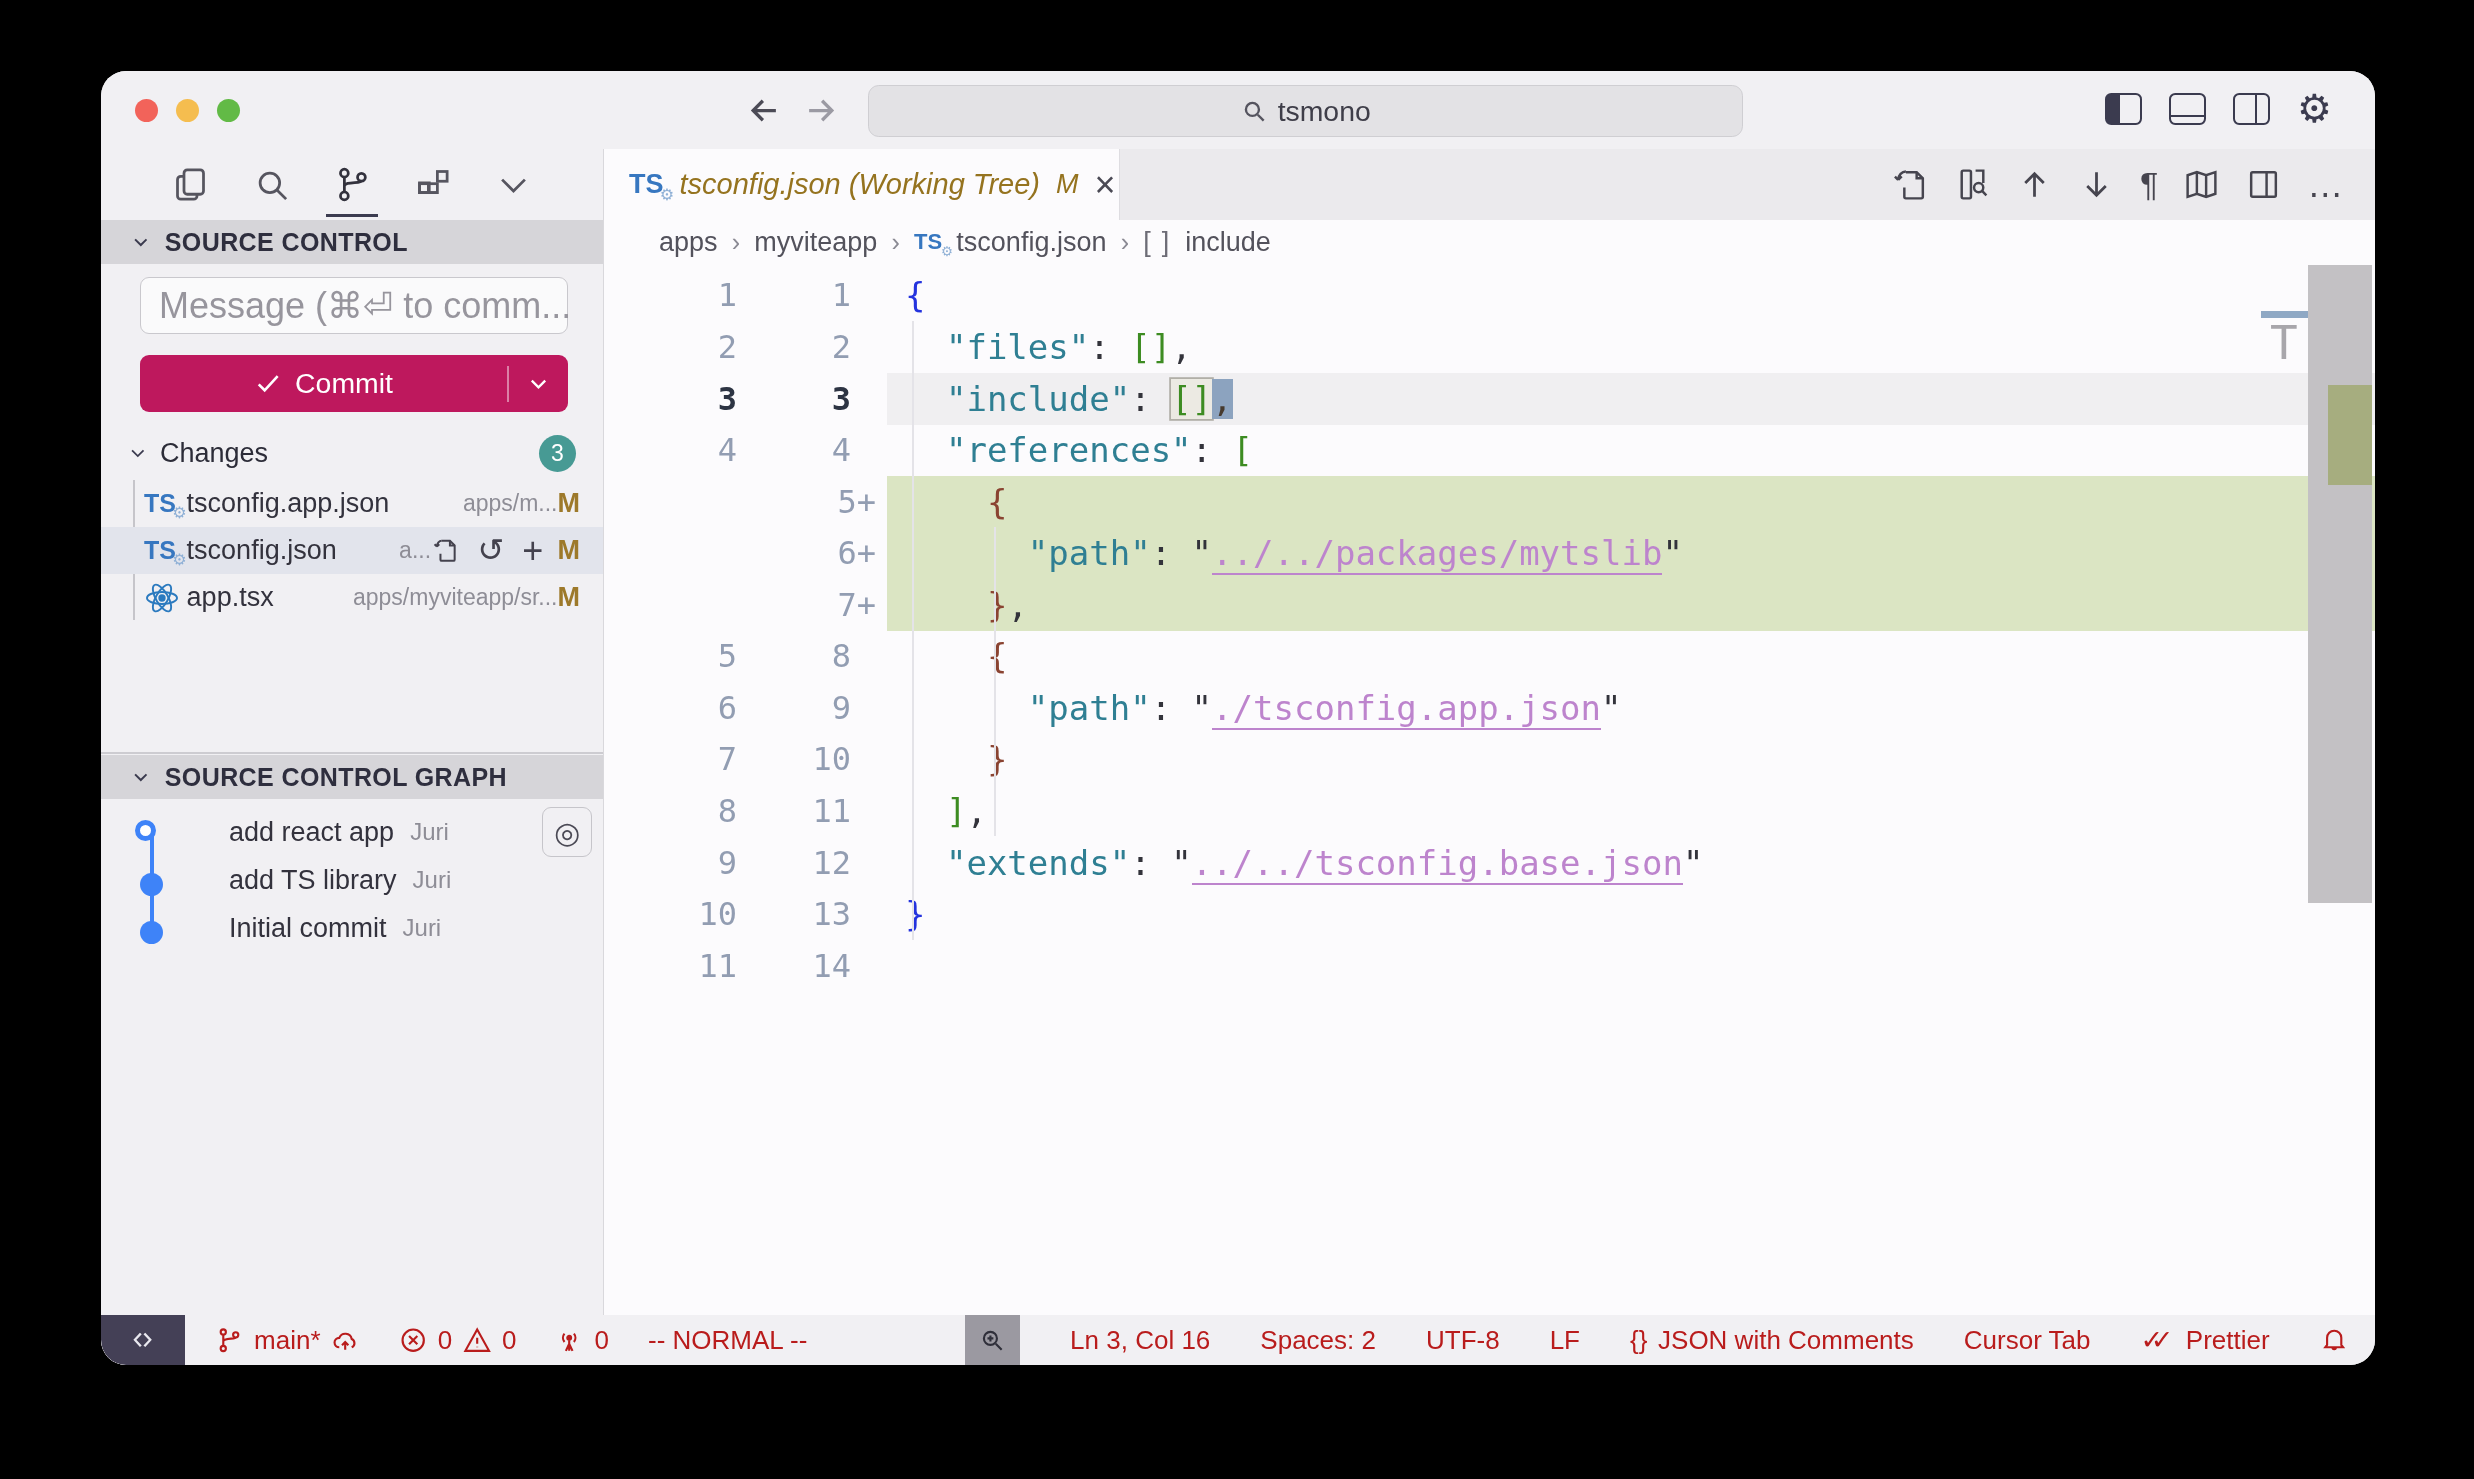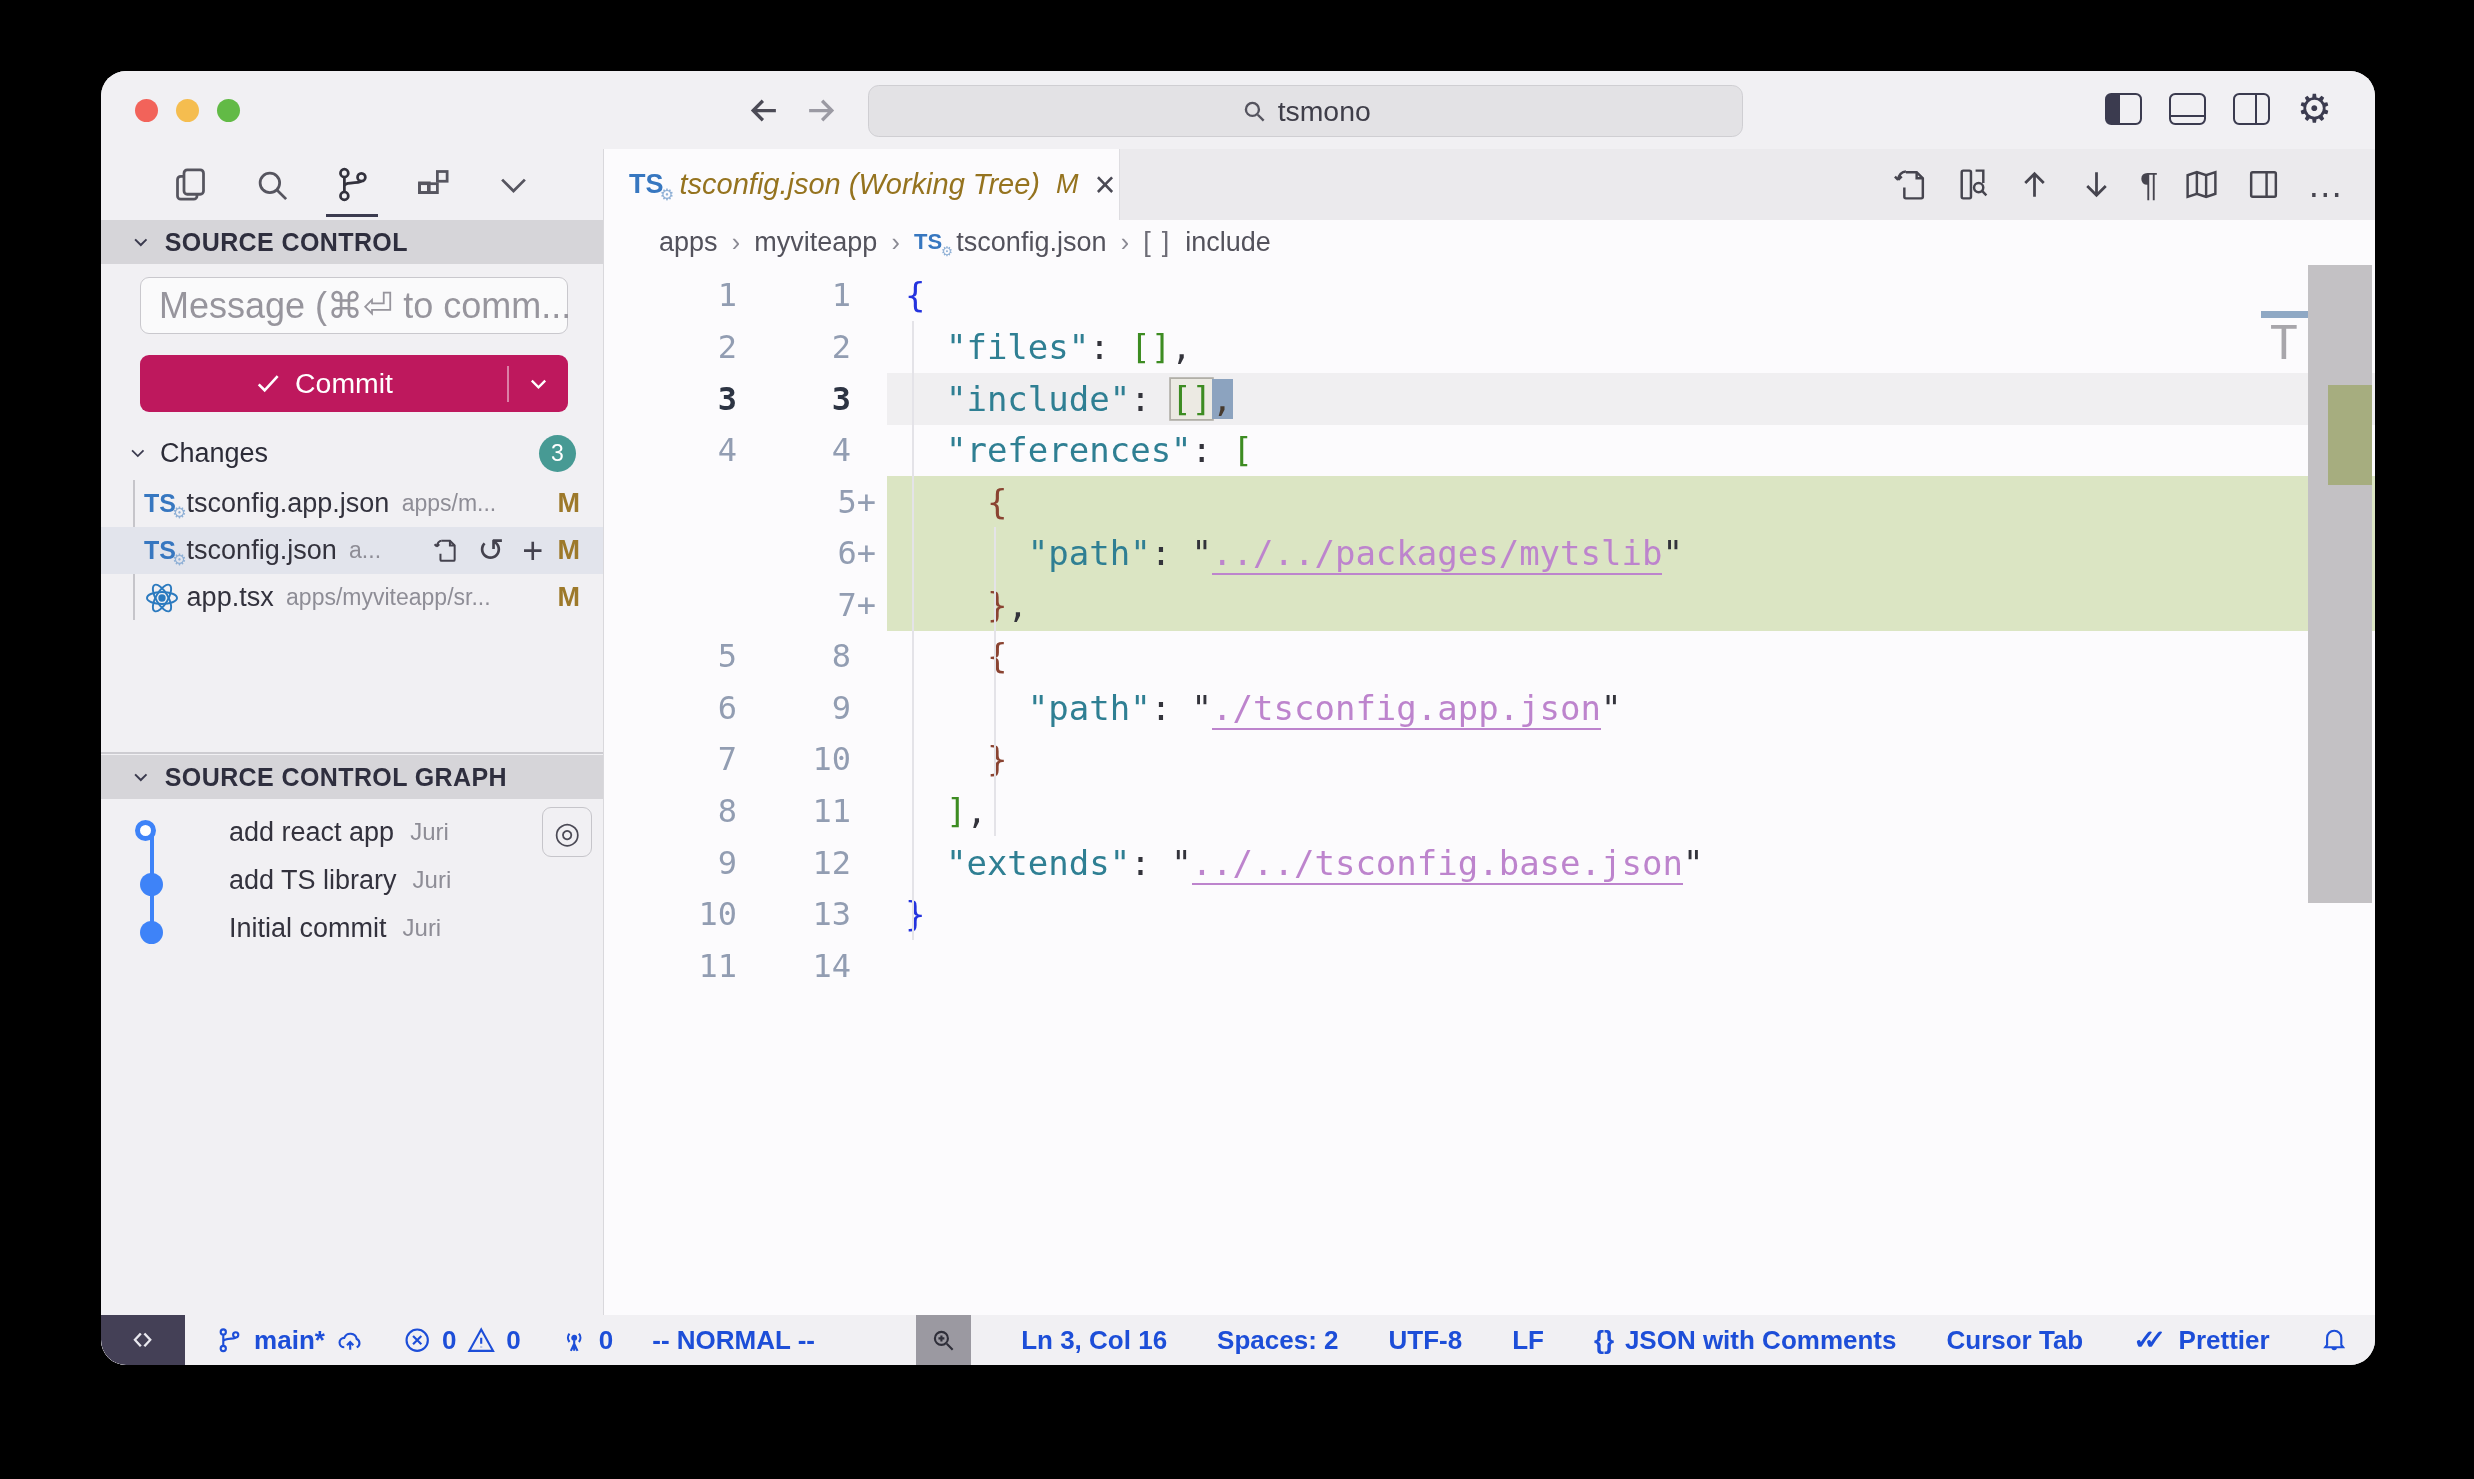--- a/index.html
+++ b/index.html
@@ -45,21 +45,21 @@
   .commitbtn .cb-dd { width:59px; display:flex; align-items:center; justify-content:center; }
 
   .changeshead { position:absolute; left:0; top:281px; width:100%; height:46px; display:flex; align-items:center; gap:12.4px; padding:0 27px; color:#2c2c38; font-size:27px; }
   .badge { margin-left:auto; width:37px; height:37px; border-radius:50%; background:#479a94; color:#fff; font-size:23px; display:flex; align-items:center; justify-content:center; }
 
   .filerow { position:absolute; left:0; width:100%; height:47px; display:flex; align-items:center; padding:0 23px 0 43px; font-size:27px; color:#33323d; }
   .filerow.hovered { background:#e2e4ec; }
   .fr-guide { position:absolute; left:32px; top:331px; width:1.8px; height:140px; background:#c6c5ca; }
   .fico { width:39px; flex:none; display:flex; align-items:center; }
   .fname { margin-left:3.6px; white-space:nowrap; }
-  .fpath { margin-left:12.4px; color:#8e8d96; font-size:23px; white-space:nowrap; overflow:hidden; flex:1; }
+  .fpath { margin-left:12.4px; color:#8e8d96; font-size:23px; white-space:nowrap; overflow:hidden; flex:1;text-align:right; }
   .factions { display:flex; gap:18px; align-items:center; color:#44424e; margin-right:14.2px; }
   .fbadge { color:#9d792a; font-size:27px; font-weight:bold; flex:none; }
   .tsicon { font-weight:bold; color:#3777c0; font-size:25px; position:relative; }
   .tsicon i { position:absolute; right:-10.7px; bottom:-3.6px; font-style:normal; font-size:16px; color:#8fb0d6; font-family:"DejaVu Sans", sans-serif; }
 
   .graphdivider { position:absolute; left:0; top:603px; width:100%; height:1.8px; background:#cdccd1; }
   .commitrow { position:absolute; left:12px; width:100%; height:48px; display:flex; align-items:center; padding-left:116px; font-size:27px; color:#33323d; }
   .cauthor { margin-left:16px; color:#8e8d96; font-size:24px; }
   .gline { position:absolute; left:49px; width:3.6px; background:#3e83f8; }
   .gdot { position:absolute; left:39px; width:23px; height:23px; border-radius:50%; background:#3e83f8; }
@@ -98,21 +98,21 @@
   .link { color:#bd84cd; border-bottom:2.7px solid #bd84cd; }
   .boxed { background:#eceae3; box-shadow:0 0 0 1.8px #b1afa7; }
   .cursor { background:#8ca3bf; color:#463a2e; }
   .guide { position:absolute; width:1.8px; background:#e4e3e8; }
   .minimap-tick { position:absolute; left:1657px; top:46px; width:47px; height:7.1px; background:#8fa8c4; }
   .minimap-glyph { position:absolute; left:1666px; top:55px; font-family:"DejaVu Sans Mono", monospace; font-size:46px; color:#a8a6ab; line-height:46px; }
   .scrollbar { position:absolute; left:1704px; top:0; width:64px; height:638px; background:#c3c1c4; }
   .diffmarker { position:absolute; left:1724px; top:120px; width:44px; height:100px; background:#a6ad7f; }
 
   
-  .statusbar { position:absolute; left:0; bottom:0; right:0; height:50px; background:#f1f0f3; display:flex; align-items:center; color:#1d4ed8; font-size:26px;font-weight:bold; }
+  .statusbar { position:absolute; left:0; bottom:0; right:0; height:50px; background:#f1f0f3; display:flex; align-items:center; color:#b91c1c; font-size:26px; }
   .remote { width:84px; height:50px; background:#444056; color:#e9e8ef; display:flex; align-items:center; justify-content:center; border-bottom-left-radius:25px; flex:none; }
   .sb-left { display:flex; align-items:center; gap:39px; margin-left:30px; }
   .sb-group { display:flex; align-items:center; gap:10.7px; }
   .sb-right { position:absolute; right:27px; display:flex; align-items:center; gap:50px; height:50px; }
   .zoombox { width:55px; height:50px; background:#9b99a1; color:#2f2f3a; display:flex; align-items:center; justify-content:center; }
   .dblcheck { letter-spacing:-12.4px; margin-right:14.2px; font-size:27px; }
   .sicon { width:28.4px; height:28.4px; }
 </style>
 </head>
 <body>

